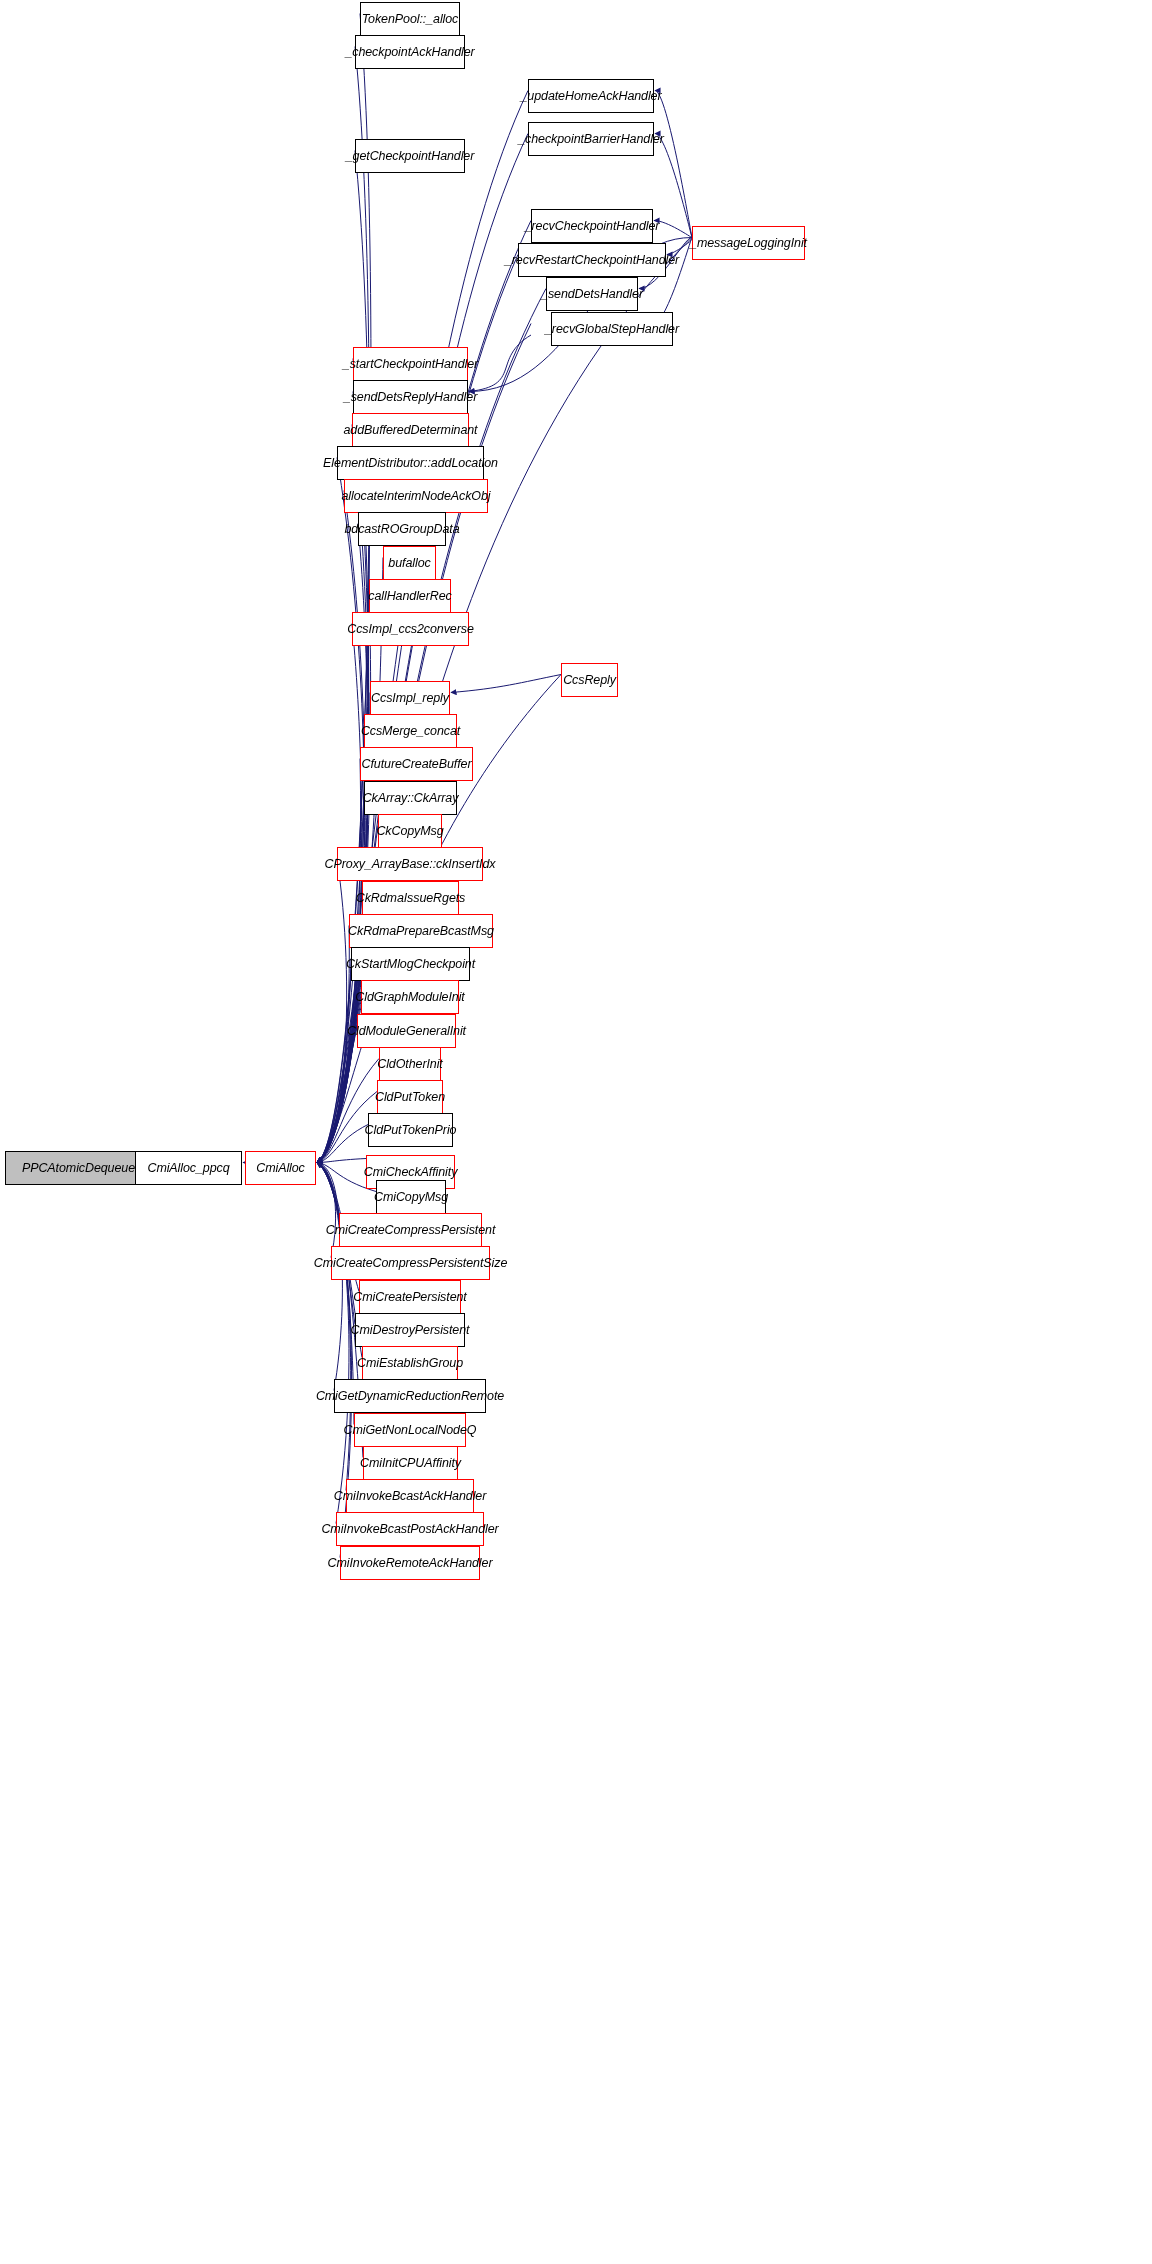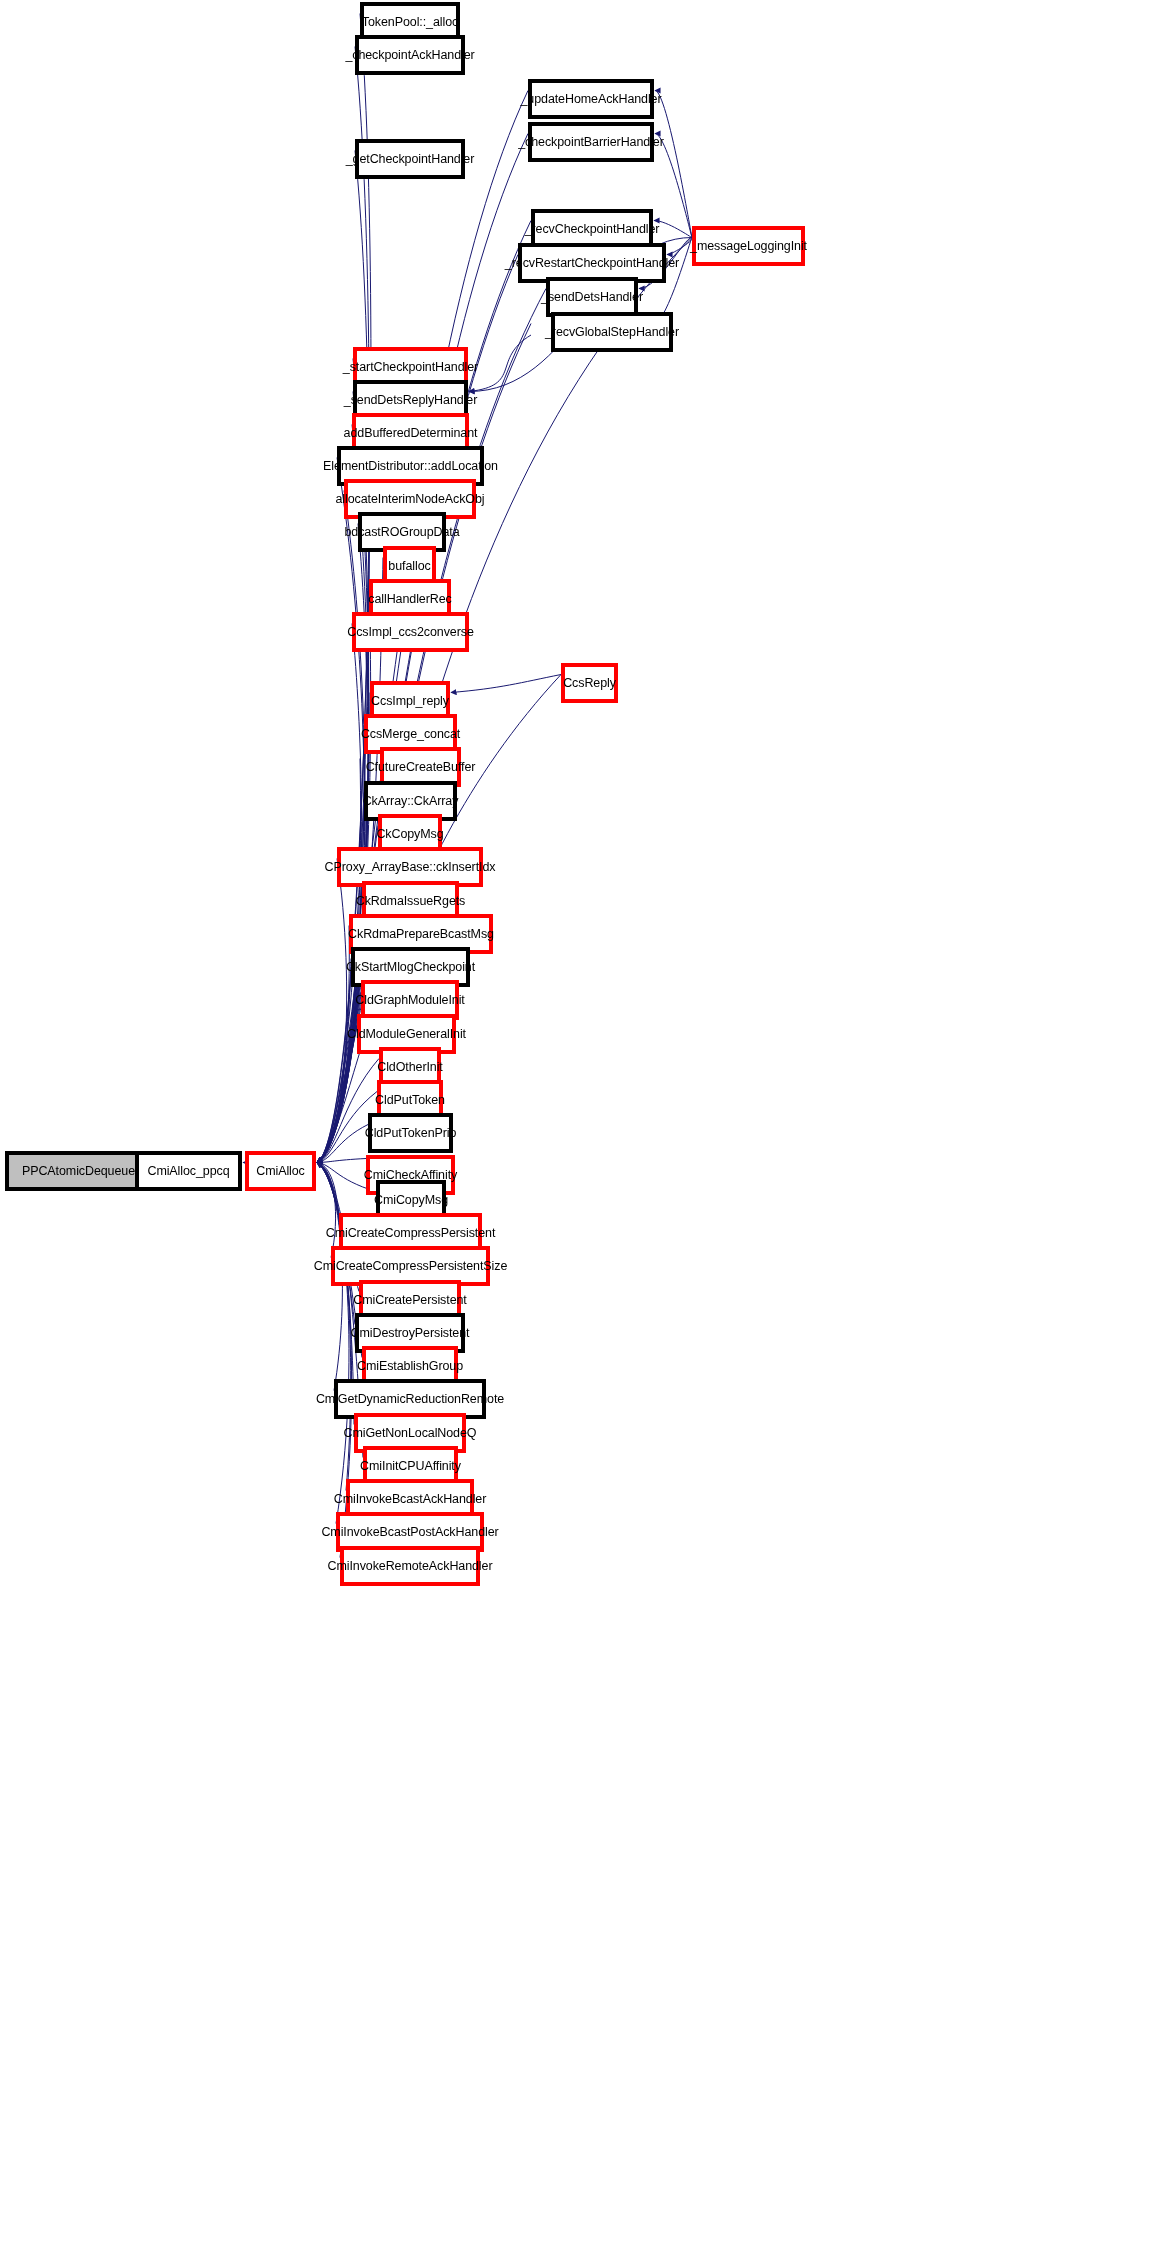--- a/index.html
+++ b/index.html
@@ -22,29 +22,30 @@
     height:2264px;
     pointer-events:none;
   }
   .node{
     position:absolute;
     box-sizing:border-box;
     display:flex;
     align-items:center;
     justify-content:center;
     background:#ffffff;
-    border:4px solid #f97316;
+    border:1px solid #f97316;
     color:#000000;
     font-size:12.5px;
     line-height:1;
     white-space:nowrap;
     letter-spacing:-0.1px;
     padding:16px 5px;
     height:23px;
     z-index:5;
+    font-style:italic;
   }
   .node.red{ border-color:#ff0000; }
   .node.filled{ background:#bfbfbf; border-color:#000000; }
   .node-label{
     display:block;
     pointer-events:none;
   }
 </style>
 </head>
 <body>
@@ -159,21 +160,21 @@
     </div>
     <div class="node" style="left: 353px; top: 380px; width: 115px; border-color: rgb(0, 0, 0);">
       <span class="node-label">_sendDetsReplyHandler</span>
     </div>
     <div class="node red" style="left: 352px; top: 413px; width: 117px; border-color: rgb(255, 0, 0);">
       <span class="node-label">addBufferedDeterminant</span>
     </div>
     <div class="node" style="left: 337px; top: 446px; width: 147px; border-color: rgb(0, 0, 0);">
       <span class="node-label">ElementDistributor::addLocation</span>
     </div>
-    <div class="node red" style="left: 344px; top: 479px; width: 132px; border-color: rgb(255, 0, 0);">
+    <div class="node red" style="left: 344px; top: 479px; width: 144px; border-color: rgb(255, 0, 0);">
       <span class="node-label">allocateInterimNodeAckObj</span>
     </div>
     <div class="node" style="left: 358px; top: 512px; width: 88px; border-color: rgb(0, 0, 0);">
       <span class="node-label">bdcastROGroupData</span>
     </div>
     <div class="node red" style="left: 383px; top: 546px; width: 53px; border-color: rgb(255, 0, 0);">
       <span class="node-label">bufalloc</span>
     </div>
     <div class="node red" style="left: 369px; top: 579px; width: 82px; border-color: rgb(255, 0, 0);">
       <span class="node-label">callHandlerRec</span>
@@ -183,21 +184,21 @@
     </div>
     <div class="node red" style="left: 561px; top: 663px; width: 57px; border-color: rgb(255, 0, 0);">
       <span class="node-label">CcsReply</span>
     </div>
     <div class="node red" style="left: 370px; top: 681px; width: 80px; border-color: rgb(255, 0, 0);">
       <span class="node-label">CcsImpl_reply</span>
     </div>
     <div class="node red" style="left: 364px; top: 714px; width: 93px; border-color: rgb(255, 0, 0);">
       <span class="node-label">CcsMerge_concat</span>
     </div>
-    <div class="node red" style="left: 360px; top: 747px; width: 81px; border-color: rgb(255, 0, 0); margin-left: 20px;">
+    <div class="node red" style="left: 360px; top: 747px; width: 113px; border-color: rgb(255, 0, 0);">
       <span class="node-label">CfutureCreateBuffer</span>
     </div>
     <div class="node" style="left: 364px; top: 781px; width: 93px; border-color: rgb(0, 0, 0);">
       <span class="node-label">CkArray::CkArray</span>
     </div>
     <div class="node red" style="left: 378px; top: 814px; width: 64px; border-color: rgb(255, 0, 0);">
       <span class="node-label">CkCopyMsg</span>
     </div>
     <div class="node red" style="left: 337px; top: 847px; width: 146px; border-color: rgb(255, 0, 0);">
       <span class="node-label">CProxy_ArrayBase::ckInsertIdx</span>

